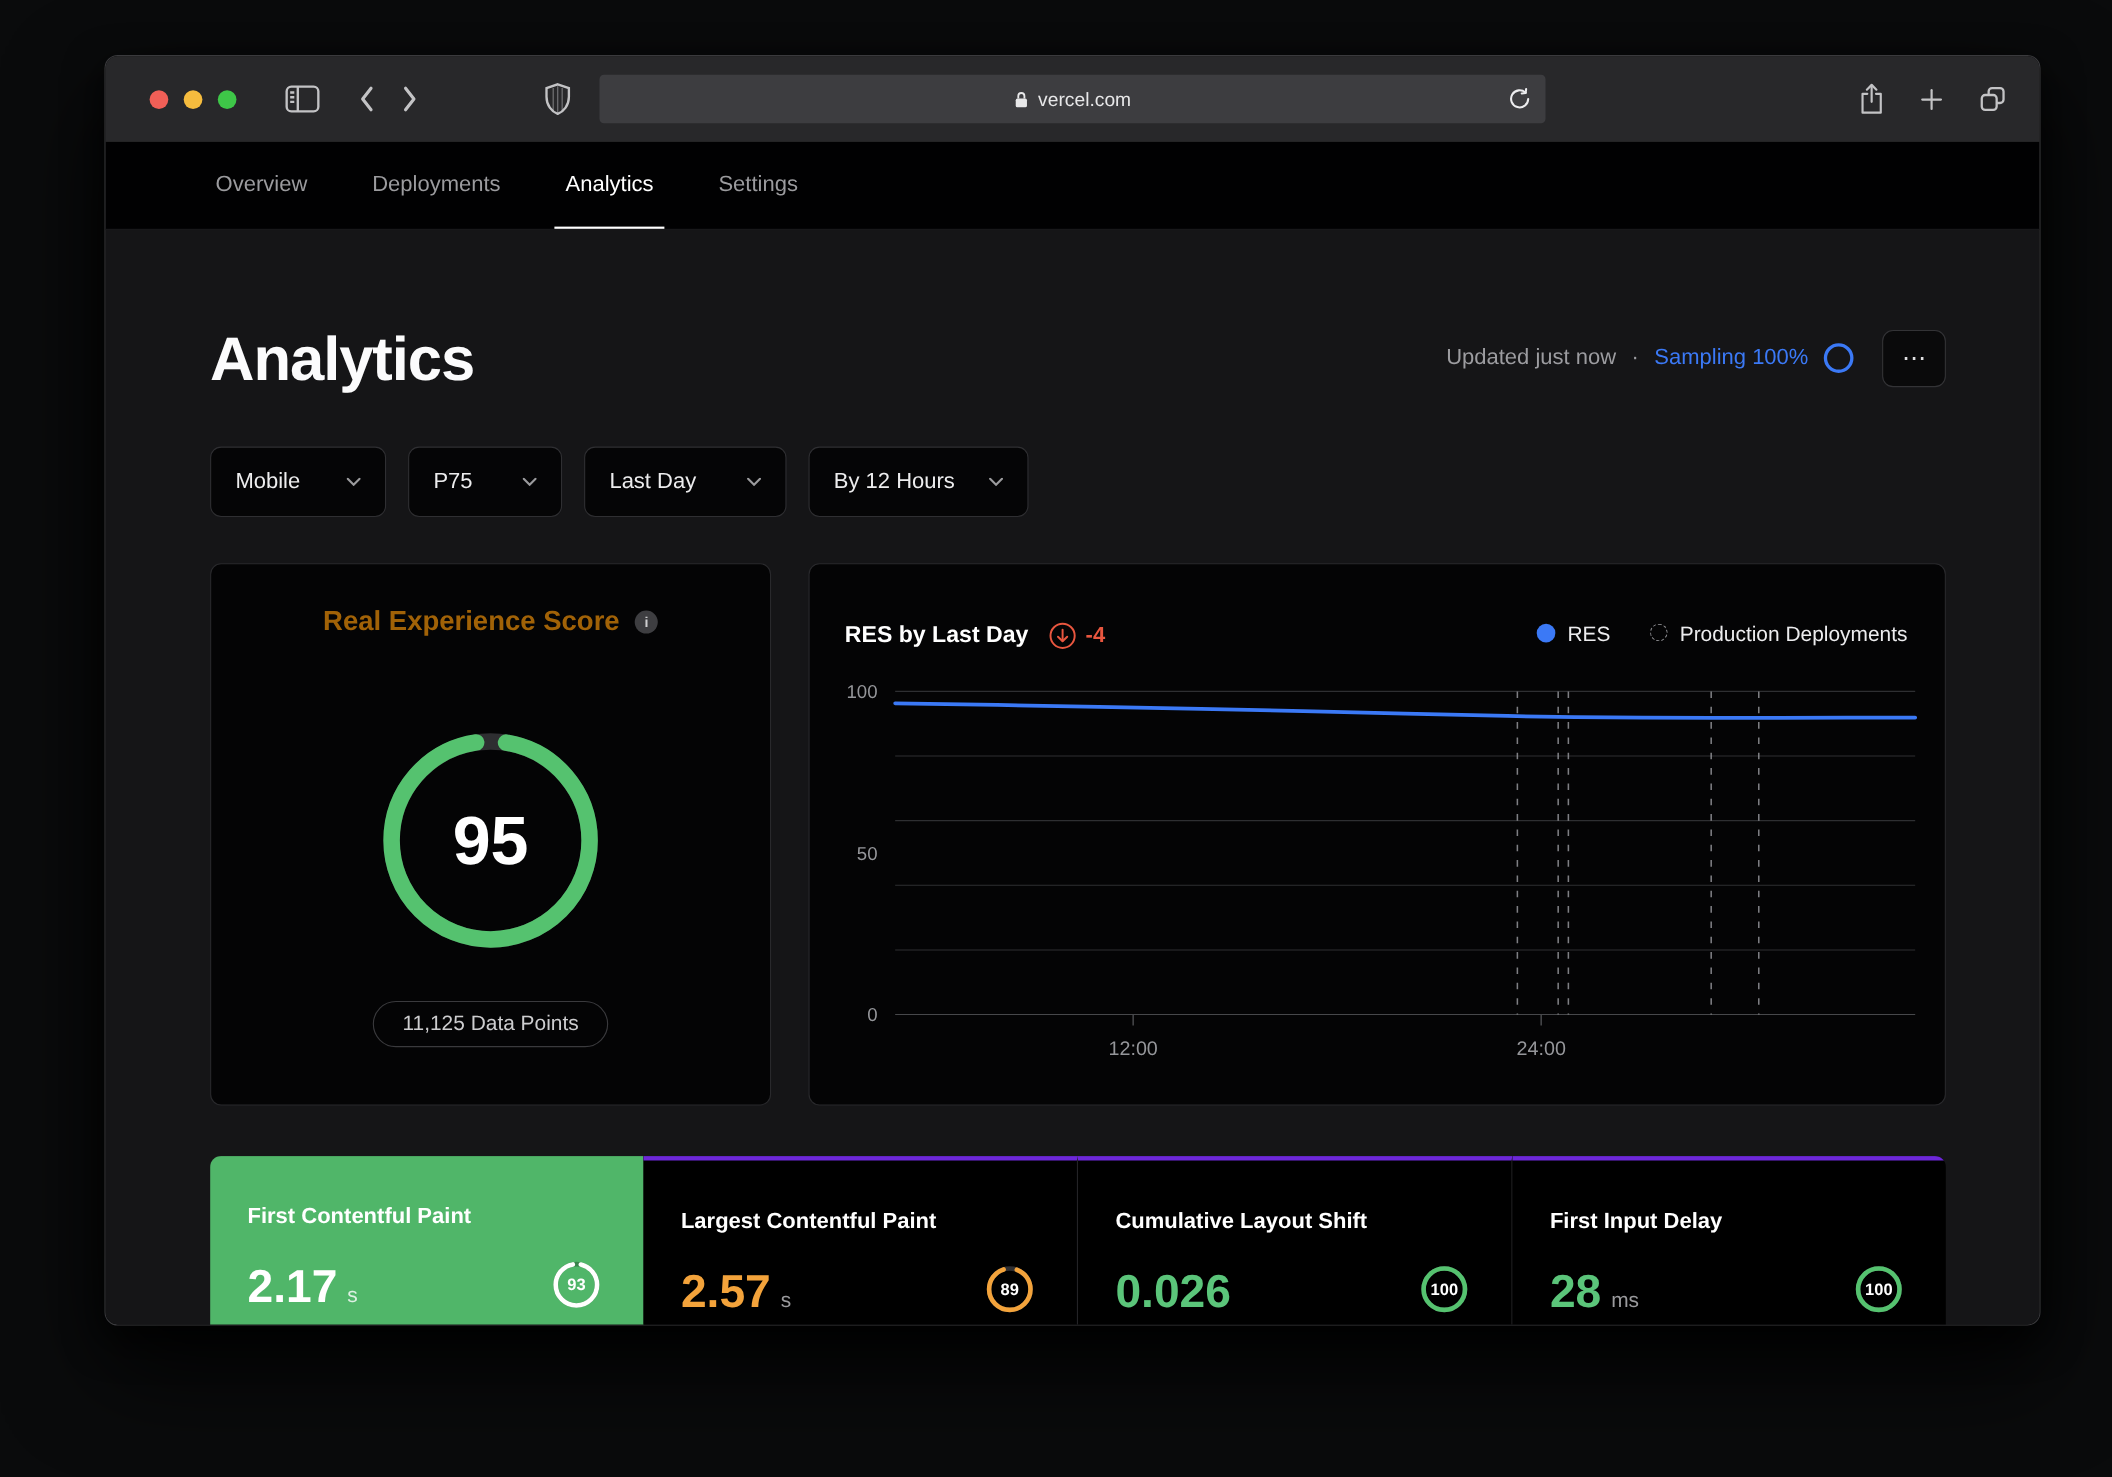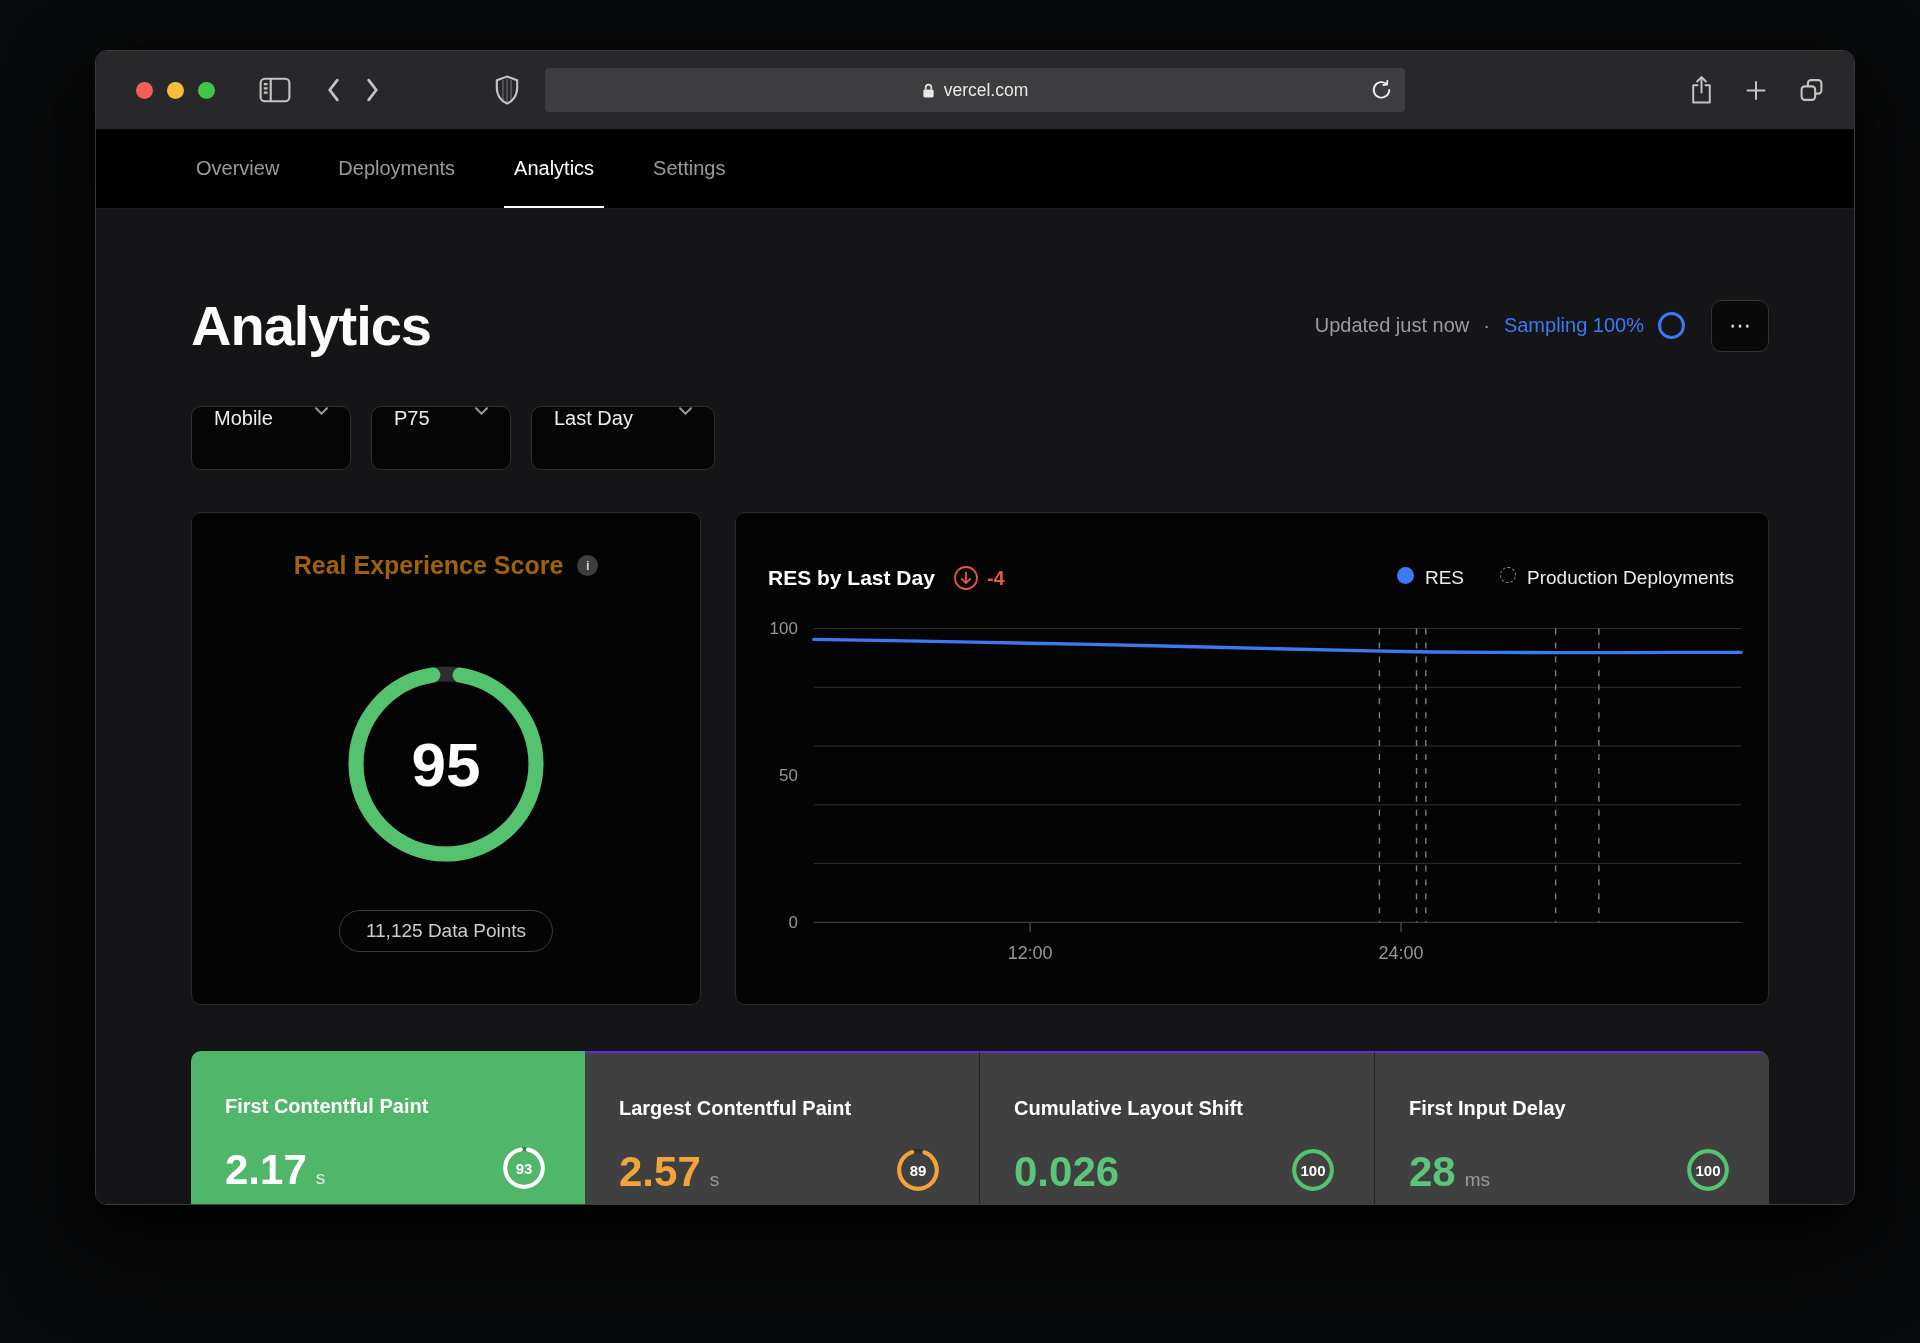--- a/index.html
+++ b/index.html
@@ -46,21 +46,21 @@
   .head-meta { display:flex; align-items:center; gap:14px; }
   .updated { color:#9c9ca0; font-size:20px; }
   .dot-sep { color:#9c9ca0; font-size:20px; }
   .sampling { color:#3b79f6; font-size:20px; }
   .sampling-ring { width:27px; height:27px; border:3.5px solid #3b79f6; border-radius:50%; }
   .menu-btn { width:58px; height:52px; margin-left:12px; background:#0a0a0b; border:1px solid #333336;
     border-radius:10px; color:#e0e0e2; font-size:22px; display:flex; align-items:center; justify-content:center; cursor:pointer; }
 
   .filters { display:flex; gap:20px; margin-top:48px; }
   .filter-btn { height:64px; background:#050506; border:1px solid #2f2f32; border-radius:10px;
-    display:flex; justify-content:space-between; padding:0 22px;
+    display:flex; align-items:center; justify-content:space-between; padding:0 22px;
     color:#ededee; font-size:20px; cursor:pointer; }
   .filter-btn .chev { color:#9b9b9d; display:flex; }
   .w-mobile{width:160px;} .w-p75{width:140px;} .w-lastday{width:184px;gap:16px;} .w-by12{width:200px;}
 
   .cards-row { display:flex; gap:34px; margin-top:42px; }
   .card { background:#040405; border:1px solid #29292c; border-radius:10px; }
 
   
   .score-card { width:510px; height:493px; position:relative; }
   .score-title-row { display:flex; align-items:center; justify-content:center; gap:14px; margin-top:38px; }
@@ -82,21 +82,21 @@
   .delta-val { margin-left:8px; color:#e8563f; font-size:20px; font-weight:600; }
   .legend { margin-left:auto; display:flex; align-items:center; gap:36px; }
   .legend-item { display:flex; align-items:flex-start; gap:11px; color:#ececee; font-size:19px; cursor:pointer; }
   .legend-dot { width:17px; height:17px; border-radius:50%; background:#3b79f6; }
   .legend-dashed { width:16px; height:16px; border-radius:50%; border:1.6px dashed #8a8a8e; }
   .chart-svg { position:absolute; inset:0; width:100%; height:100%; }
   .chart-svg text { font-family:"Liberation Sans","DejaVu Sans",sans-serif; }
 
   
   .metrics-row { display:flex; margin-top:46px; border-radius:10px 10px 0 0; overflow:hidden; height:220px; }
-  .metric-card { flex:1; position:relative; background:#404040; border-top:2px solid #6d28d9;
+  .metric-card { flex:1; position:relative; background:#000000; border-top:4px solid #6d28d9;
     border-right:1px solid #232326; padding:44px 0 0 34px; cursor:pointer; }
   .metric-card:last-child { border-right:none; }
   .metric-title { font-size:20px; font-weight:700; color:#fff; }
   .metric-value-row { position:absolute; left:34px; top:95px; display:flex; align-items:baseline; gap:9px; }
   .metric-value { font-size:42px; font-weight:700; }
   .metric-unit { font-size:19px; color:#9a9a9d; }
   .ring-badge { position:absolute; right:38px; top:94px; width:46px; height:46px; }
   .ring-badge svg { position:absolute; inset:0; }
   .ring-num { position:absolute; inset:0; display:flex; align-items:center; justify-content:center;
     color:#fff; font-size:15px; font-weight:600; }
@@ -217,20 +217,28 @@
         </span>
       </button>
       <button class="filter-btn w-lastday">
         <span>Last Day</span>
         <span class="chev">
           <svg width="13" height="8" viewBox="0 0 12 7" fill="none" stroke="currentColor" stroke-width="1.8" stroke-linecap="round">
               <polyline points="1 1 6 6 11 1"></polyline>
             </svg>
         </span>
       </button>
+      <button class="filter-btn w-by12">
+        <span>By 12 Hours</span>
+        <span class="chev">
+          <svg width="13" height="8" viewBox="0 0 12 7" fill="none" stroke="currentColor" stroke-width="1.8" stroke-linecap="round">
+              <polyline points="1 1 6 6 11 1"></polyline>
+            </svg>
+        </span>
+      </button>
     </div>
 
     <div class="cards-row">
 
       <section class="card score-card">
         <div class="score-title-row">
           <h2 class="score-title">Real Experience Score</h2>
           <span class="info-icon">i</span>
         </div>
         <div class="gauge-wrap">

